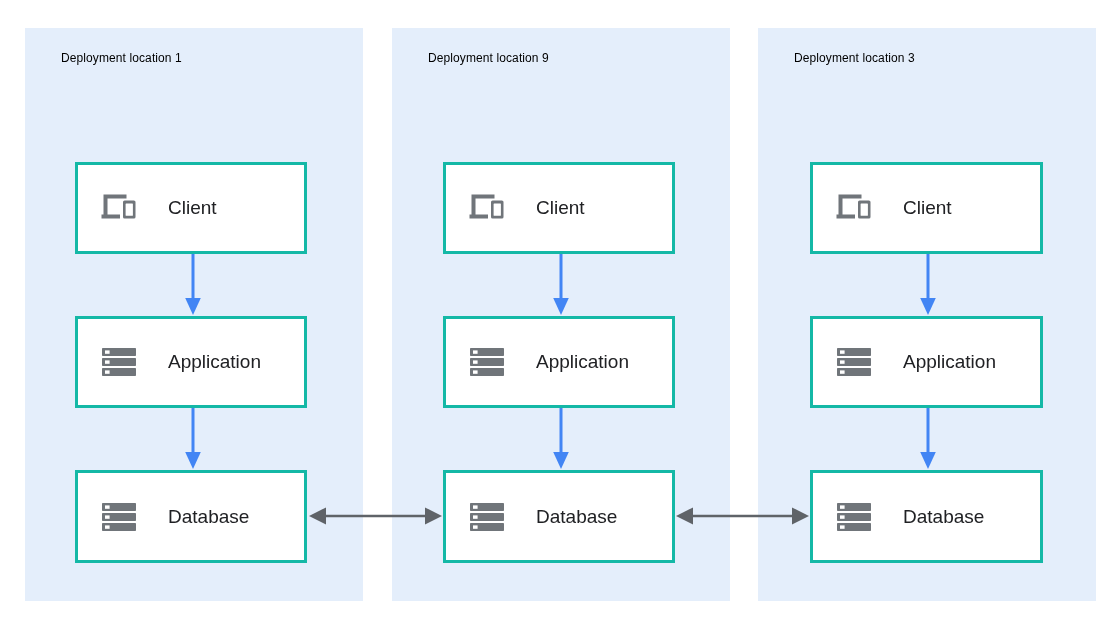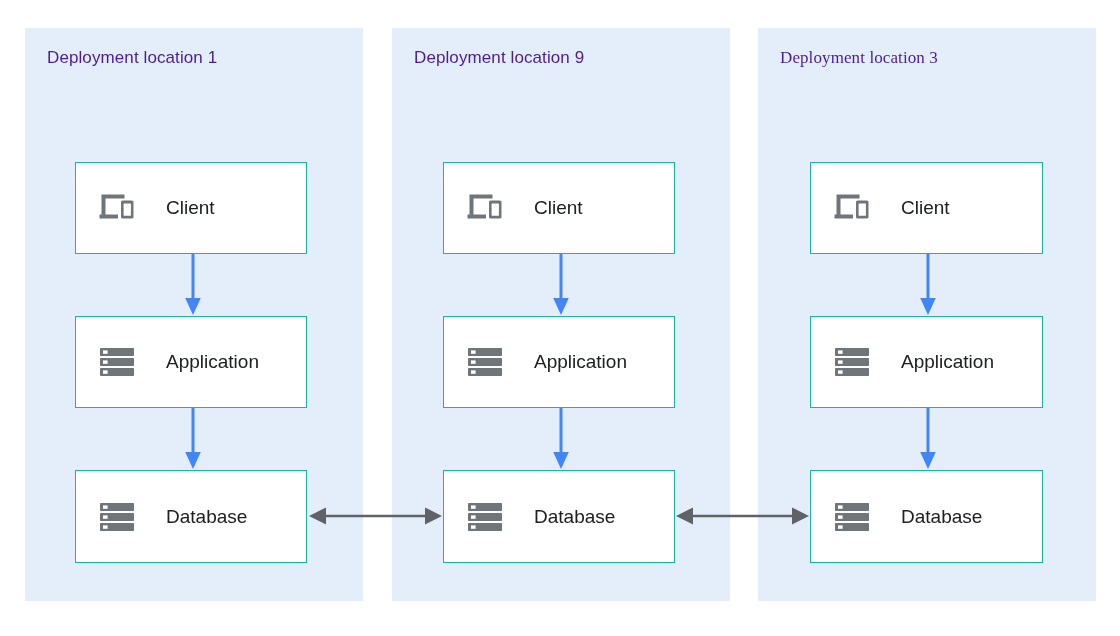--- a/index.html
+++ b/index.html
@@ -21,35 +21,35 @@
     overflow: hidden;
   }
 
   
   .panel {
     position: absolute;
     background: #e4eefb;
   }
   .panel-title {
     position: absolute;
-    left: 22px;
+    left: 36px;
     top: 20px;
-    font-size: 17px;
+    font-size: 12px;
     line-height: 20px;
-    color: #4c1d95;
+    color: #000000;
     letter-spacing: 0.1px;
     white-space: nowrap;
   }
 
   
   .node {
     position: absolute;
     box-sizing: border-box;
     background: #ffffff;
-    border: 1px solid #14b8a6;
+    border: 3px solid #14b8a6;
     display: flex;
     align-items: center;
   }
   .node .node-icon {
     position: absolute;
     left: 22px;
     top: 50%;
     transform: translateY(-50%);
     width: 38px;
     height: 38px;
@@ -189,21 +189,21 @@
         <rect x="5" y="7.4" width="4.6" height="3.4" fill="#ffffff"></rect>
         <rect x="2" y="15" width="34" height="8" rx="0.8" fill="#70757a"></rect>
         <rect x="5" y="17.4" width="4.6" height="3.4" fill="#ffffff"></rect>
         <rect x="2" y="25" width="34" height="8" rx="0.8" fill="#70757a"></rect>
         <rect x="5" y="27.4" width="4.6" height="3.4" fill="#ffffff"></rect>
       </svg>
     </span>
     <span class="node-label">Database</span>
   </div>
 
-  <div class="panel" style="left:758px; top:28px; width:338px; height:573px;font-family:Liberation Serif, serif;">
+  <div class="panel" style="left:758px; top:28px; width:338px; height:573px;">
     <div class="panel-title">Deployment location 3</div>
   </div>
 
   <div class="node" style="left:810px; top:162px; width:233px; height:92px;">
     <span class="node-icon">
       <svg viewBox="0 0 38 38" width="38" height="38" aria-hidden="true">
         <path d="M3.5 5.5 H26.5 V9.5 H7.5 V25.5 H20 V29.5 H1.5 V25.5 H3.5 Z" fill="#70757a"></path>
         <rect x="23" y="11.5" width="12.5" height="18" rx="1.6" fill="#70757a"></rect>
         <rect x="25.6" y="14.4" width="7.3" height="12.4" rx="0.6" fill="#ffffff"></rect>
       </svg>

